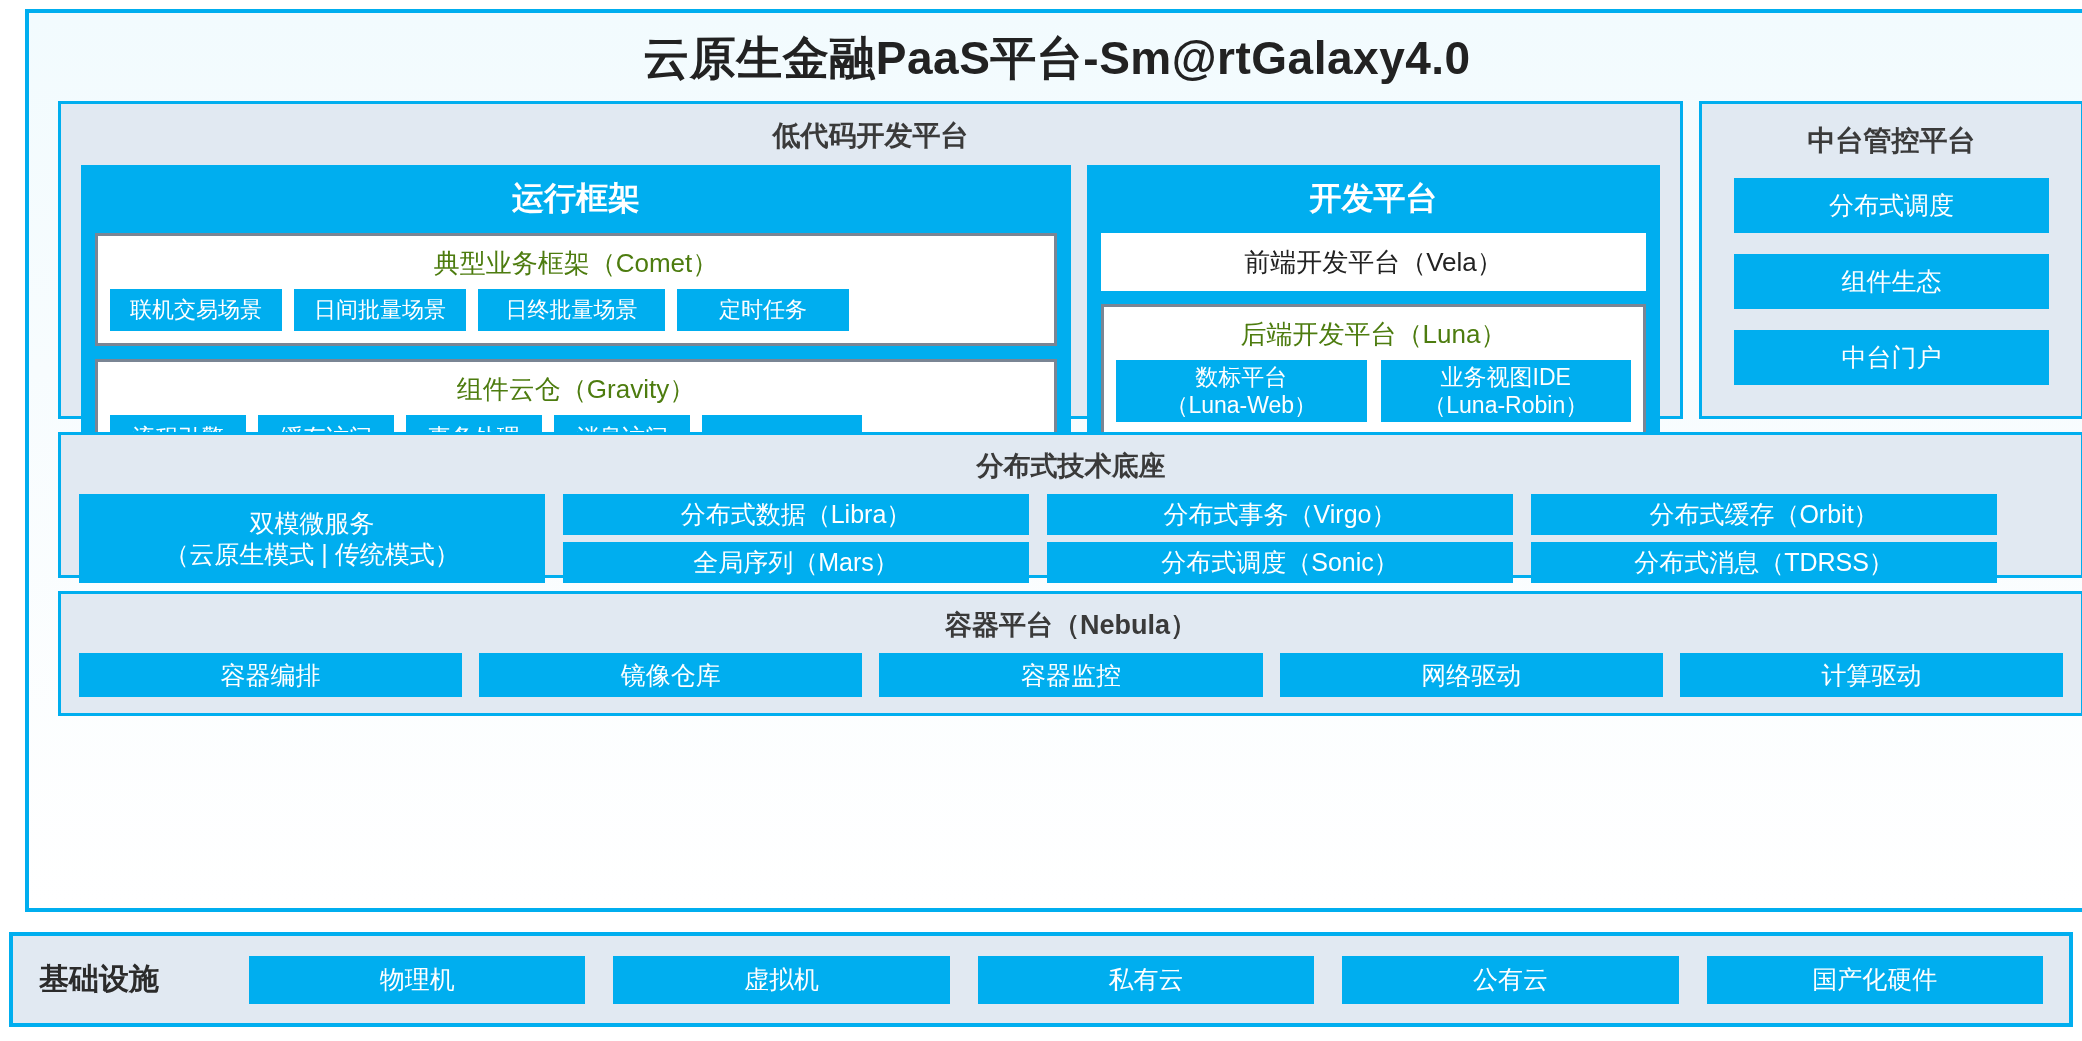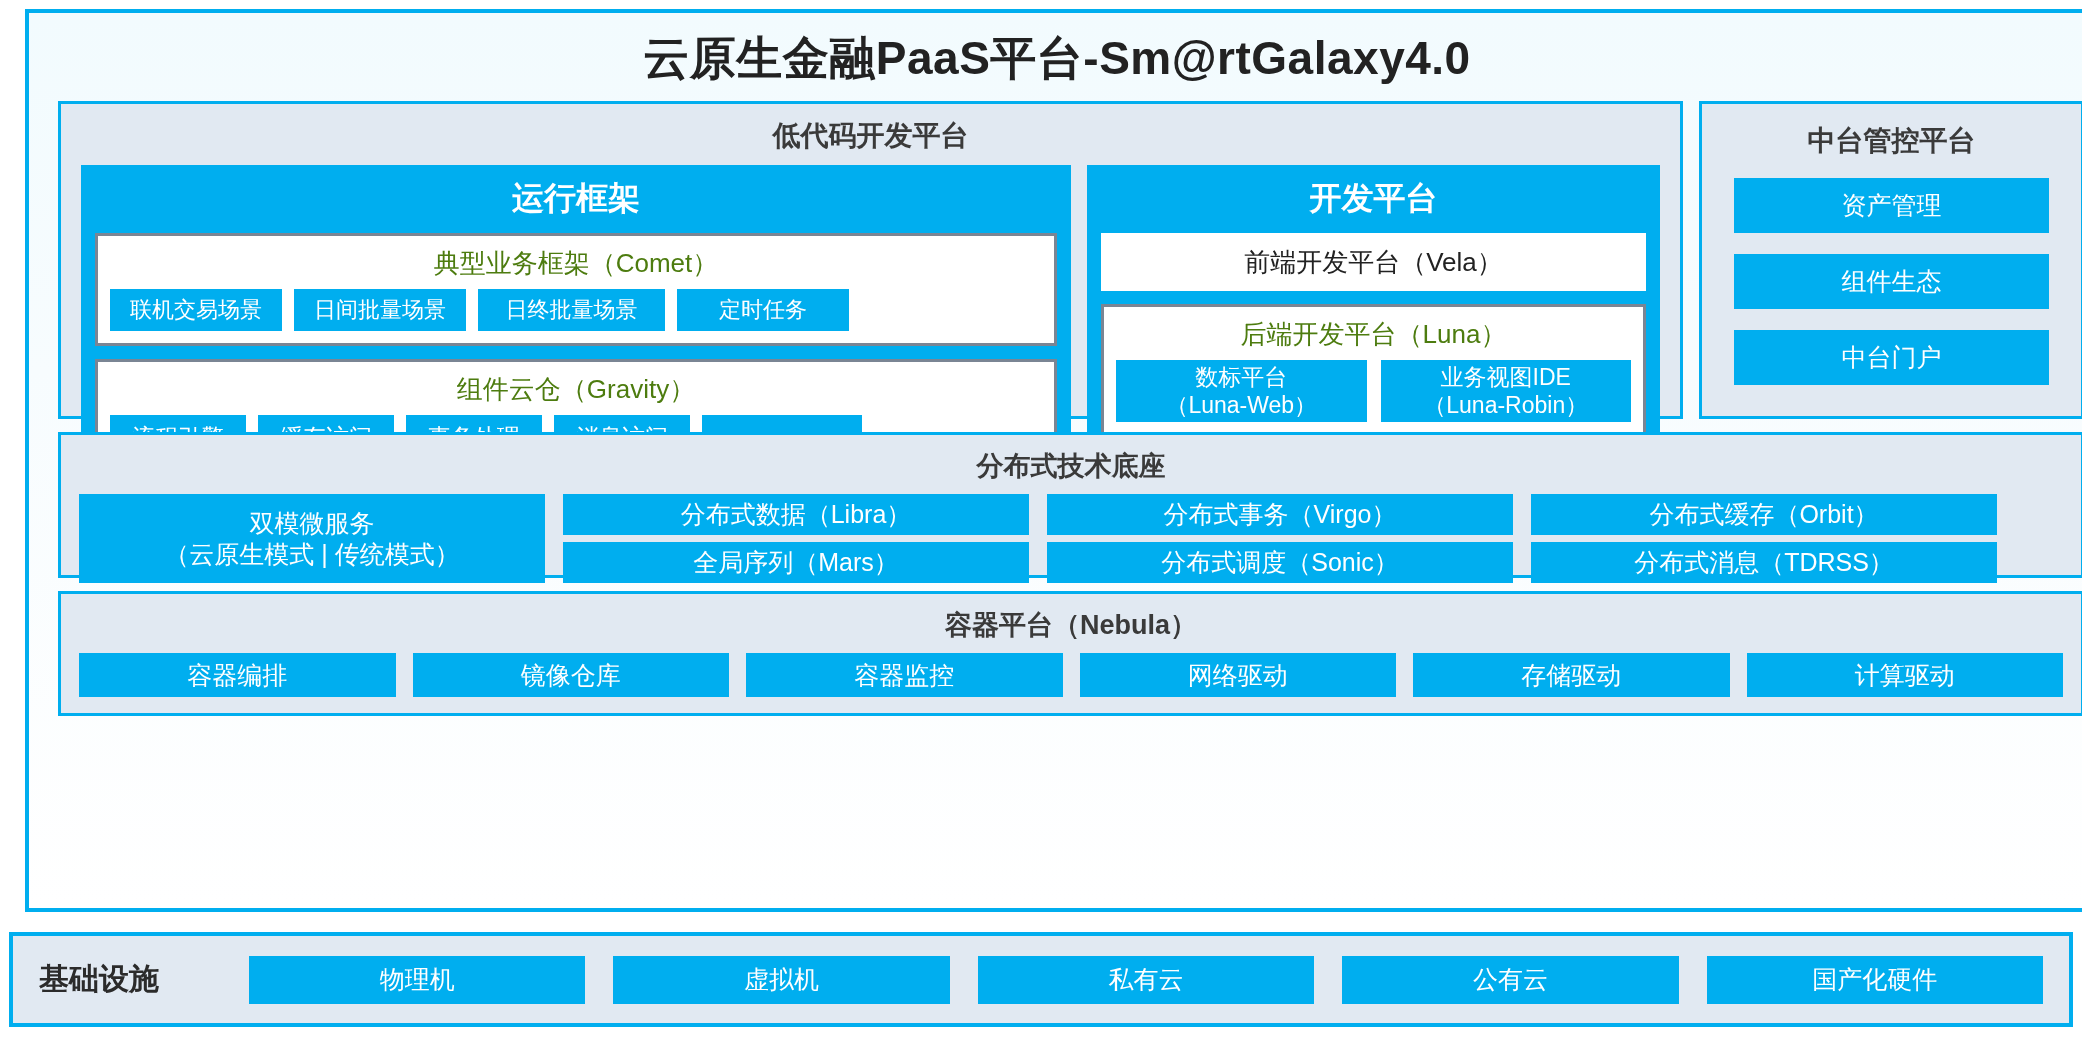--- a/index.html
+++ b/index.html
@@ -186,21 +186,21 @@
             </div>
           </div>
         </div>
 
       </div>
     </div>
 
     <div class="panel" id="control">
       <div class="panel-title cn">中台管控平台</div>
       <div class="control-list">
-        <div class="chip cn">资产管理</div>
+        <div class="chip cn">分布式调度</div>
         <div class="chip cn">组件生态</div>
         <div class="chip cn">中台门户</div>
       </div>
     </div>
 
     <div class="panel" id="foundation">
       <div class="panel-title cn">分布式技术底座</div>
 
       <div class="fd-cols">
         <div class="fd-col wide">
@@ -222,21 +222,20 @@
       </div>
     </div>
 
     <div class="panel" id="container">
       <div class="panel-title cn">容器平台（Nebula）</div>
       <div class="ct-row">
         <div class="chip cn">容器编排</div>
         <div class="chip cn">镜像仓库</div>
         <div class="chip cn">容器监控</div>
         <div class="chip cn">网络驱动</div>
-        <div class="chip cn">存储驱动</div>
         <div class="chip cn">计算驱动</div>
       </div>
     </div>
 
   </div>
 
   <div id="infra">
     <div class="infra-label cn">基础设施</div>
     <div class="infra-chips">
       <div class="chip cn">物理机</div>

